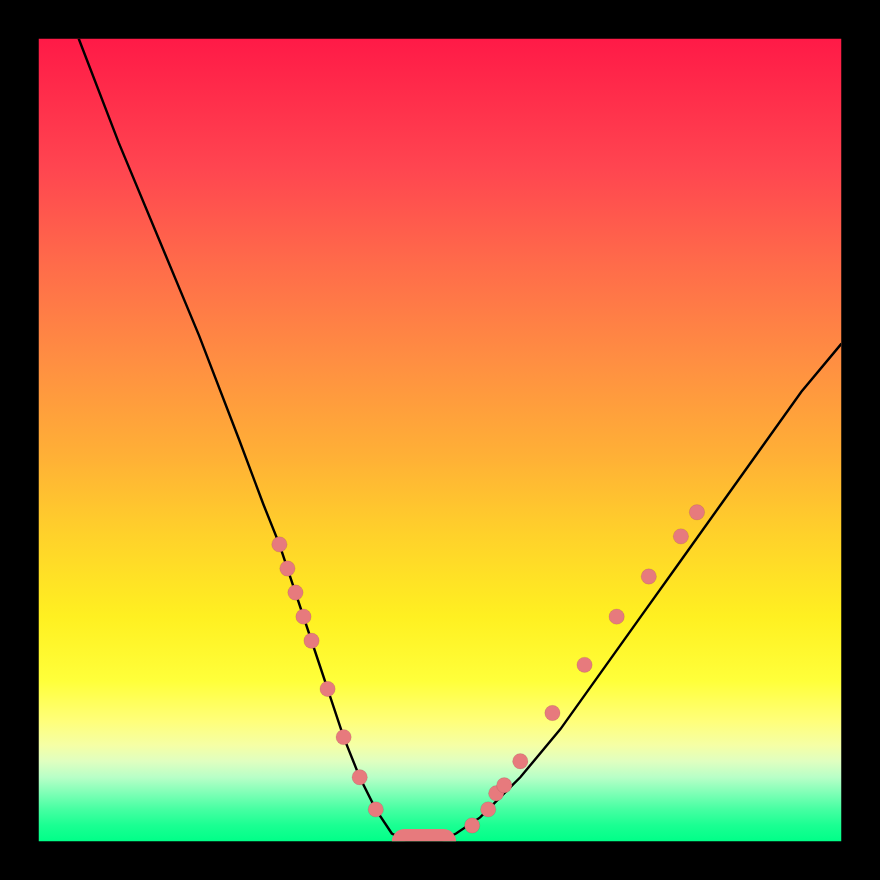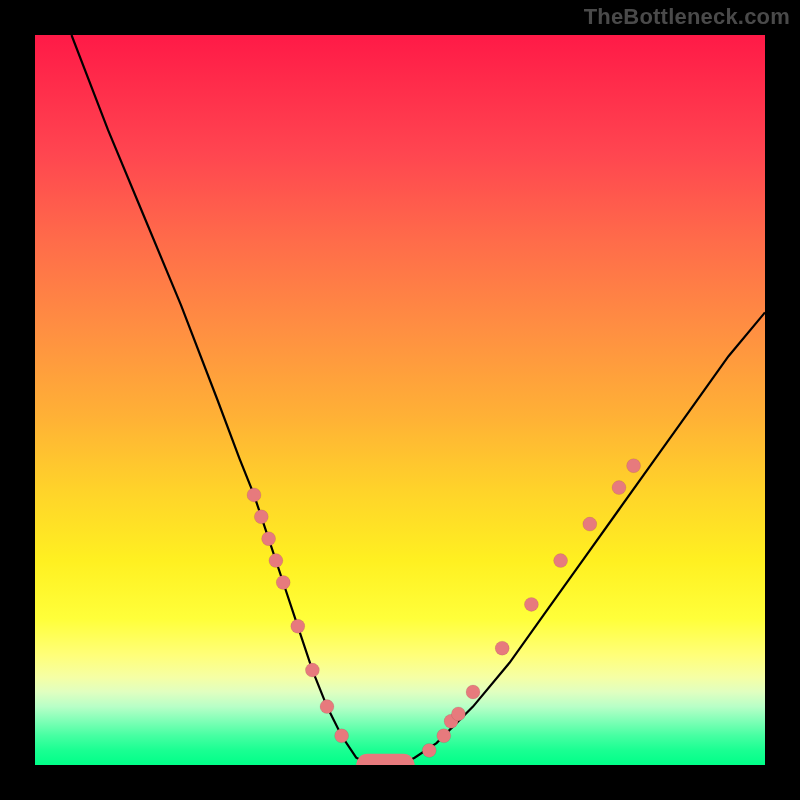--- a/index.html
+++ b/index.html
@@ -79,21 +79,20 @@
     stroke-width: 0.5;
   }
   .plateau {
     fill: #e77a7d;
   }
 </style>
 </head>
 <body>
 
 <div class="frame">
-  <div class="watermark">TheBottleneck.com</div>
 
   <div class="plot">
     <div class="gradient"></div>
     <svg class="overlay" viewBox="0 0 730 730" preserveAspectRatio="none">
       <path class="curve" d="M36.5 0.0 L73.0 94.9 L109.5 182.5 L146.0 270.1 L182.5 365.0 L204.4 423.4 L219.0 459.9 L233.6 503.7 L248.2 547.5 L262.8 591.3 L277.4 635.1 L292.0 671.6 L306.6 700.8 L321.2 722.7 L335.8 730.0 L350.4 730.0 L365.0 730.0 L379.6 722.7 L401.5 708.1 L438.0 671.6 L474.5 627.8 L511.0 576.7 L547.5 525.6 L584.0 474.5 L620.5 423.4 L657.0 372.3 L693.5 321.2 L730.0 277.4"></path>
       <rect class="plateau" x="321.2" y="718.7" width="58.4" height="22.6" rx="11.3"></rect>
       <g>
           <circle class="dot" cx="219.0" cy="459.9" r="7"></circle>
           <circle class="dot" cx="226.3" cy="481.8" r="7"></circle>
           <circle class="dot" cx="233.6" cy="503.7" r="7"></circle>

